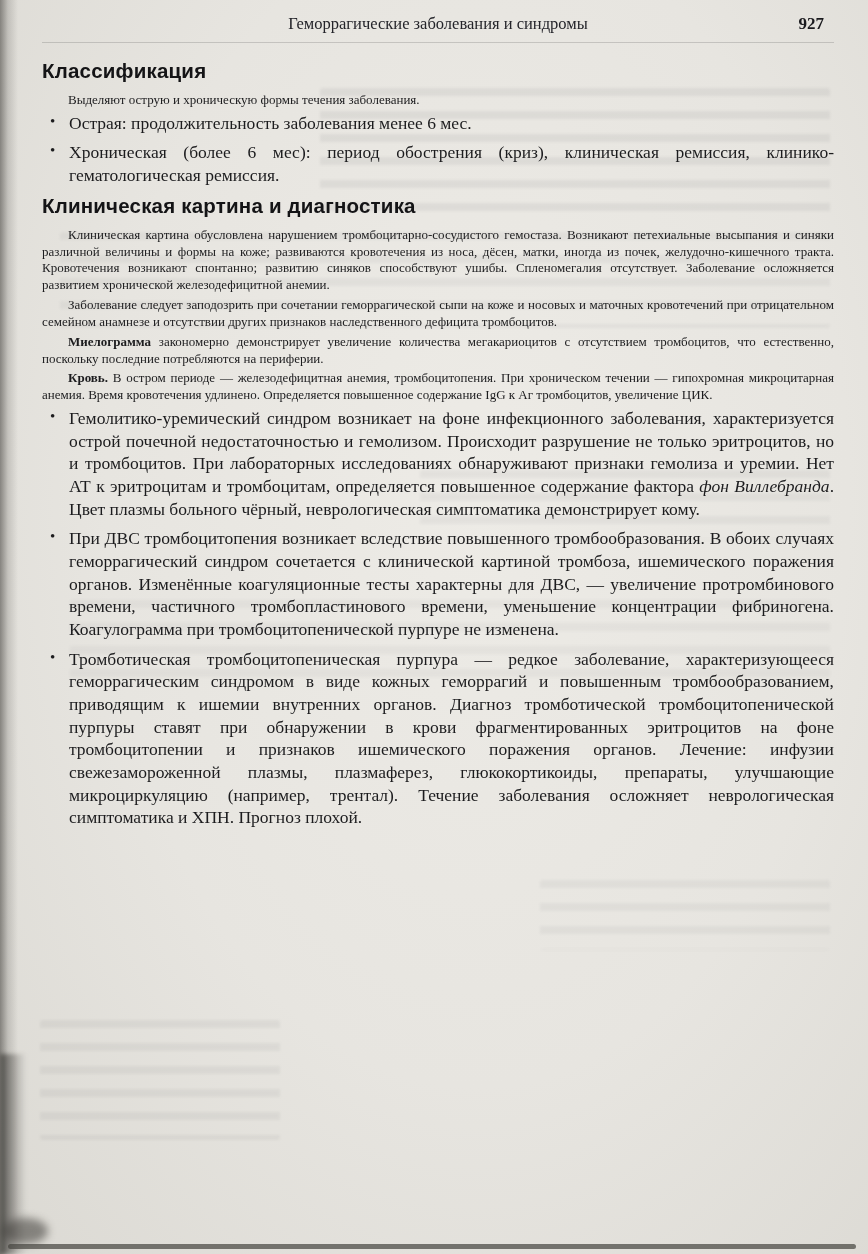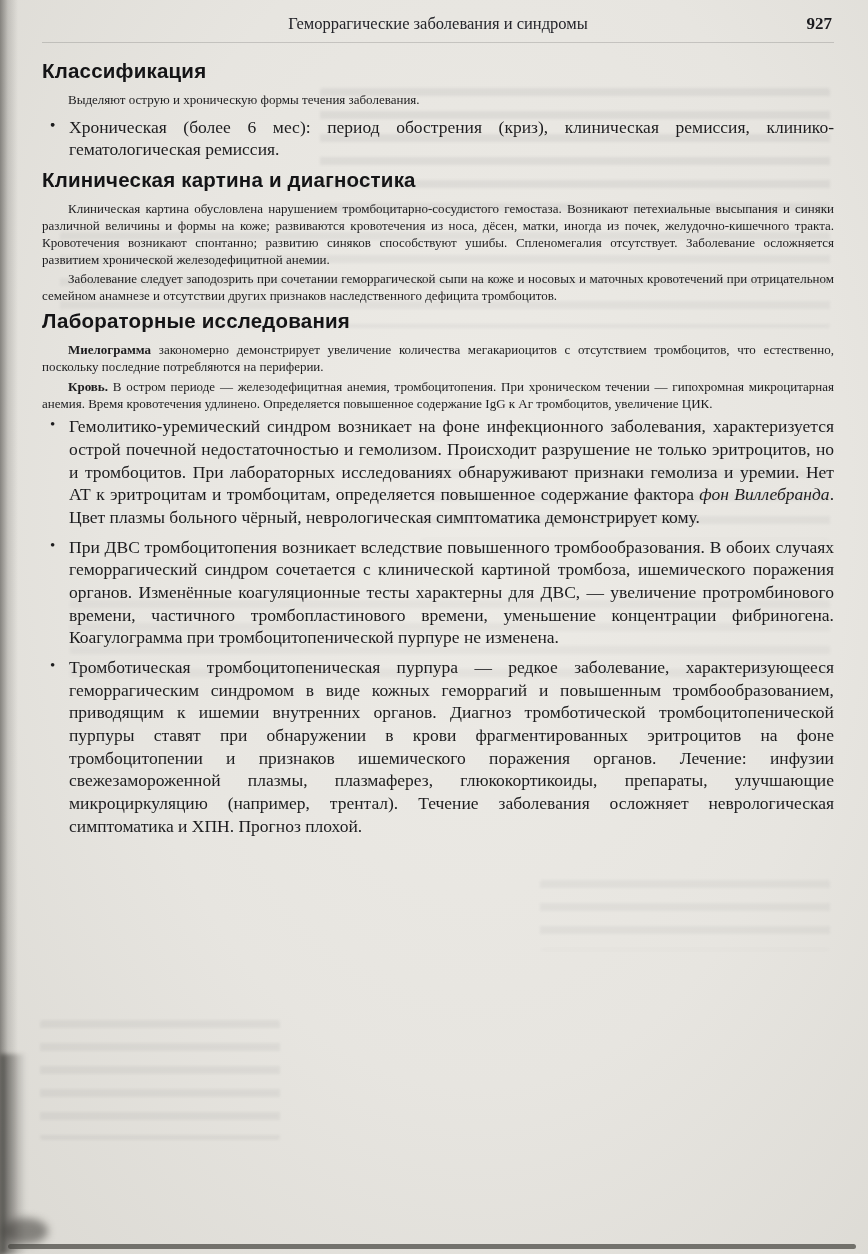--- a/index.html
+++ b/index.html
@@ -38,21 +38,21 @@
   }
   .page-content {
     position:absolute; left:42px; top:14px; width:792px; color:#1c1c1e;
   }
   .running-head {
     position:relative; text-align:center; font-size:16.5px; color:#24242a;
     padding-bottom:8px; margin-bottom:16px;
     border-bottom:1px solid rgba(90,90,90,0.25);
   }
   .head-num {
-    position:absolute; right:2px; top:0; font-weight:bold; font-size:17px; color:#1a1a1e;
+    position:absolute; right:10px; top:0; font-weight:bold; font-size:17px; color:#1a1a1e;
   }
   h2 {
     font-family:"Liberation Sans", sans-serif;
     font-size:20.5px; font-weight:bold; color:#141416;
     margin:4px 0 9px 0; letter-spacing:0.2px;
   }
   p {
     font-size:13px; line-height:1.295; margin:0 0 3px 0;
     text-align:justify; hyphens:auto;
   }
@@ -86,36 +86,36 @@
       <span class="head-title">Геморрагические заболевания и синдромы</span>
       <span class="head-num">927</span>
     </header>
 
     <section>
       <h2>Классификация</h2>
       <p class="indent">Выделяют острую и хроническую формы течения заболевания.</p>
       <ul class="bullets">
         <li>
           <span class="marker">•</span>
+          <span>Острая: продолжительность заболевания менее 6 мес.</span>
         </li>
         <li>
           <span class="marker">•</span>
           <span>Хроническая (более 6 мес): период обострения (криз), клиническая ремиссия, клинико-гематологическая ремиссия.</span>
         </li>
       </ul>
     </section>
 
     <section>
       <h2>Клиническая картина и диагностика</h2>
       <p class="indent">Клиническая картина обусловлена нарушением тромбоцитарно-сосудистого гемостаза. Возникают петехиальные высыпания и синяки различной величины и формы на коже; развиваются кровотечения из носа, дёсен, матки, иногда из почек, желудочно-кишечного тракта. Кровотечения возникают спонтанно; развитию синяков способствуют ушибы. Спленомегалия отсутствует. Заболевание осложняется развитием хронической железодефицитной анемии.</p>
       <p class="indent">Заболевание следует заподозрить при сочетании геморрагической сыпи на коже и носовых и маточных кровотечений при отрицательном семейном анамнезе и отсутствии других признаков наследственного дефицита тромбоцитов.</p>
     </section>
 
     <section>
-      <h2>Лабораторные исследования</h2>
       <p class="indent"><b class="lead">Миелограмма</b><span> закономерно демонстрирует увеличение количества мегакариоцитов с отсутствием тромбоцитов, что естественно, поскольку последние потребляются на периферии.</span></p>
       <p class="indent"><b class="lead">Кровь.</b><span> В остром периоде — железодефицитная анемия, тромбоцитопения. При хроническом течении — гипохромная микроцитарная анемия. Время кровотечения удлинено. Определяется повышенное содержание IgG к Аг тромбоцитов, увеличение ЦИК.</span></p>
     </section>
 
     <section>
       <ul class="bullets">
         <li>
           <span class="marker">•</span>
           <span>Гемолитико-уремический синдром возникает на фоне инфекционного заболевания, характеризуется острой почечной недостаточностью и гемолизом. Происходит разрушение не только эритроцитов, но и тромбоцитов. При лабораторных исследованиях обнаруживают признаки гемолиза и уремии. Нет АТ к эритроцитам и тромбоцитам, определяется повышенное содержание фактора </span><i class="vw">фон Виллебранда</i><span>. Цвет плазмы больного чёрный, неврологическая симптоматика демонстрирует кому.</span>
         </li>

